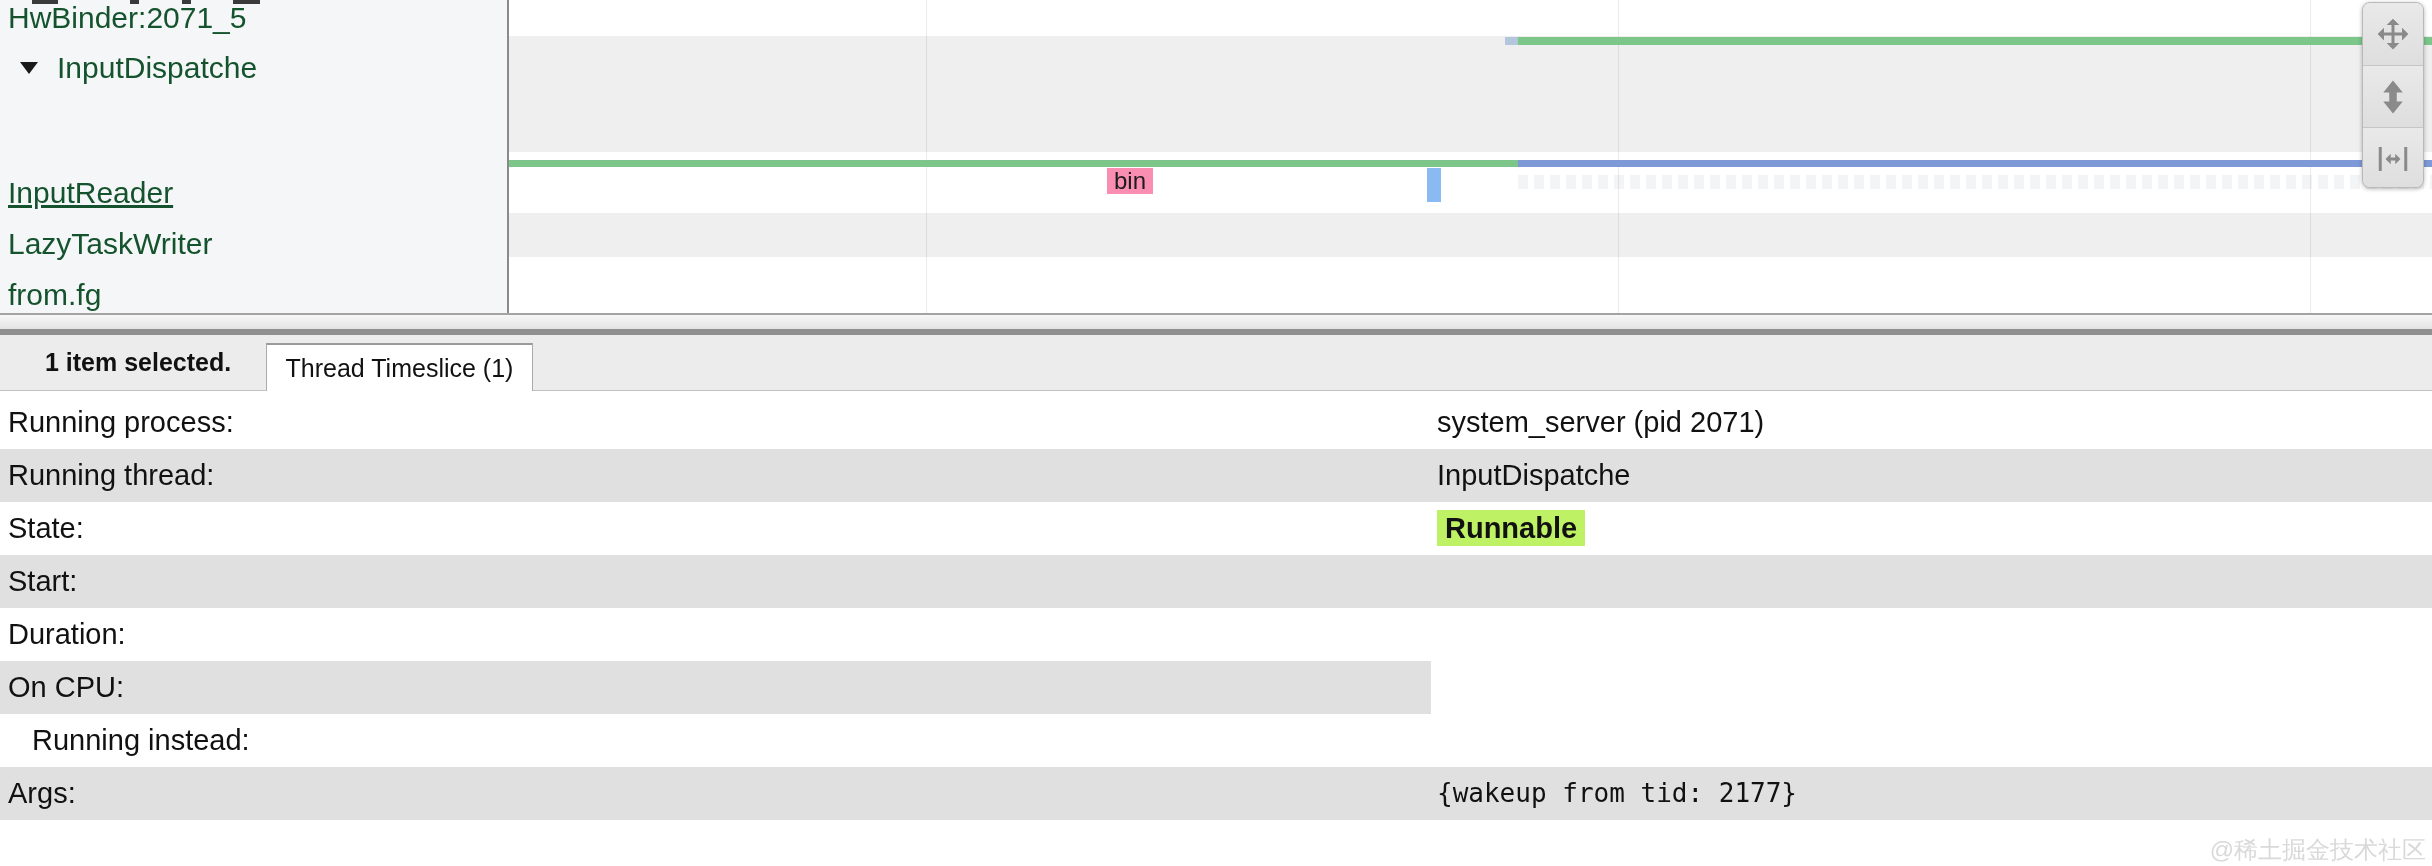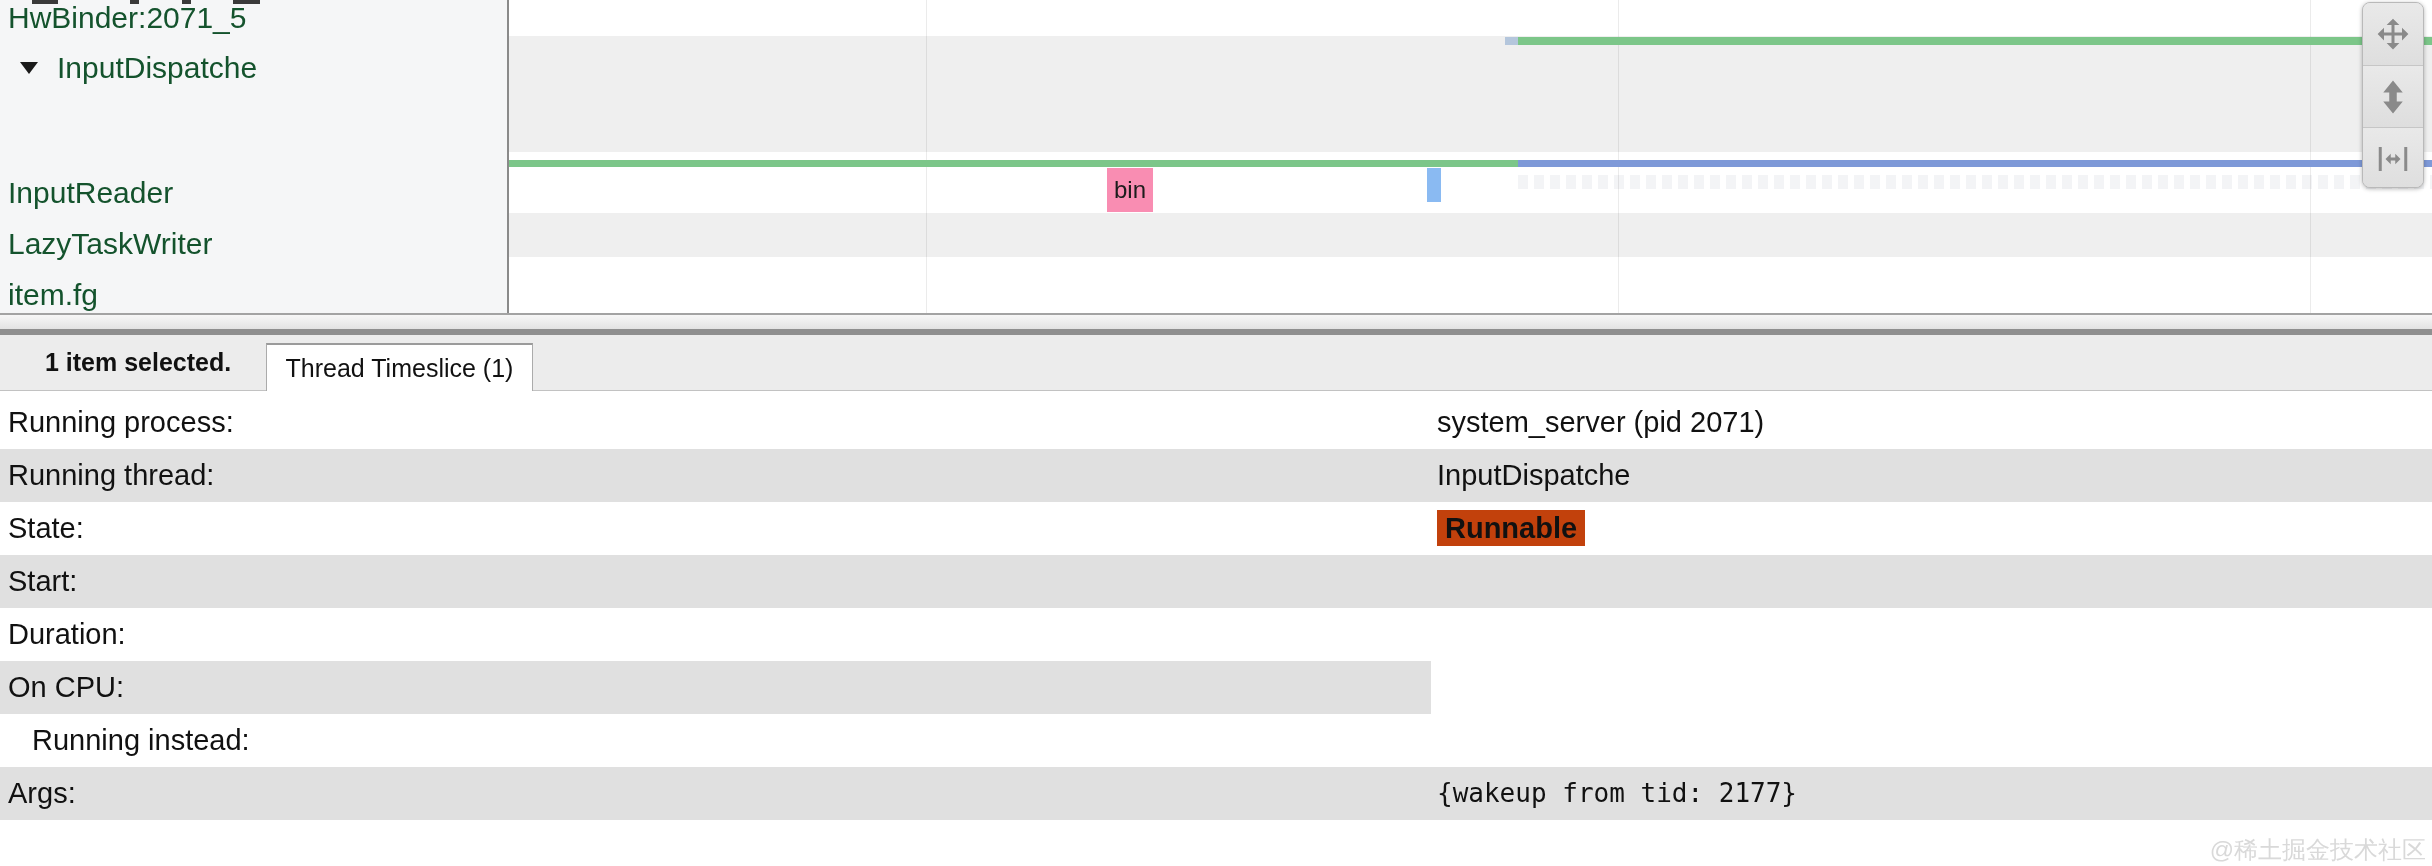--- a/index.html
+++ b/index.html
@@ -16,21 +16,21 @@
   #expander { left:20px; top:62px; width:0; height:0;
               border-left:9px solid transparent; border-right:9px solid transparent;
               border-top:12px solid #1a1a1a; }
   .clipmark { position:absolute; top:0; height:4px; background:#3a3a3a; }
 
   .gridline { top:0; width:1px; height:313px; background:rgba(0,0,0,0.08); z-index:1; }
   .row-band { background:#efefef; z-index:0; }
   .statebar { z-index:2; }
   #dash-strip { left:1518px; top:175px; width:914px; height:14px; z-index:0;
     background:repeating-linear-gradient(90deg,#f3f4f6 0 10px,#ffffff 10px 16px); }
-  #slice-bin { left:1107px; top:168px; width:46px; height:44px; z-index:3;
+  #slice-bin { left:1107px; top:168px; width:46px; height:26px; z-index:3;
                display:flex; align-items:center; justify-content:center;
                font-size:24px; color:#1c1c1c; }
   #wakeup-bar { left:1427px; top:168px; width:14px; height:34px; z-index:3; }
 
   
   #zoom-toolbar { left:2362px; top:2px; width:62px; height:186px; z-index:6;
     background:#e4e4e4; border:1px solid #b9b9b9; border-radius:8px;
     box-shadow:0 1px 4px rgba(0,0,0,.28); overflow:hidden; }
   .zoom-btn { width:100%; height:62px; display:flex; align-items:center; justify-content:center;
               background:linear-gradient(#e9e9e9,#dedede); }
@@ -92,23 +92,23 @@
 
     <div class="abs" id="sidebar">
       <div class="clipmark" style="left:32px;width:26px;"></div>
       <div class="clipmark" style="left:130px;width:9px;"></div>
       <div class="clipmark" style="left:182px;width:9px;"></div>
       <div class="clipmark" style="left:233px;width:27px;"></div>
 
       <div class="thread-label" style="top:2px;">HwBinder:2071_5</div>
       <div class="abs" id="expander"></div>
       <div class="thread-label" style="left:57px;top:52px;">InputDispatche</div>
-      <div class="thread-label" style="top:177px;">InputReader</div>
+      <div class="thread-label" style="top:177px;text-decoration:underline;">InputReader</div>
       <div class="thread-label" style="top:228px;text-align:right;">LazyTaskWriter</div>
-      <div class="thread-label" style="top:279px;">item.fg</div>
+      <div class="thread-label" style="top:279px;">from.fg</div>
     </div>
     <div class="abs" id="sidebar-border"></div>
 
     <div class="abs" id="zoom-toolbar">
       <div class="zoom-btn">
         <svg viewBox="0 0 24 24">
           <path d="M13 6v5h5V7.75L22.25 12 18 16.25V13h-5v5h3.25L12 22.25 7.75 18H11v-5H6v3.25L1.75 12 6 7.75V11h5V6H7.75L12 1.75 16.25 6z"></path>
         </svg>
       </div>
       <div class="zoom-btn">
@@ -143,21 +143,21 @@
     </div>
 
     <div class="drow gray" style="top:58px;">
       <div class="dlabel">Running thread:</div>
       <div class="dvalue">InputDispatche</div>
     </div>
 
     <div class="drow" style="top:111px;">
       <div class="dlabel">State:</div>
       <div class="dvalue">
-        <span class="hl" style="background: #c2410c;">Runnable</span>
+        <span class="hl" style="background: #bef264;">Runnable</span>
       </div>
     </div>
 
     <div class="drow gray" style="top:164px;">
       <div class="dlabel">Start:</div>
       <div class="dvalue"></div>
     </div>
 
     <div class="drow" style="top:217px;">
       <div class="dlabel">Duration:</div>

